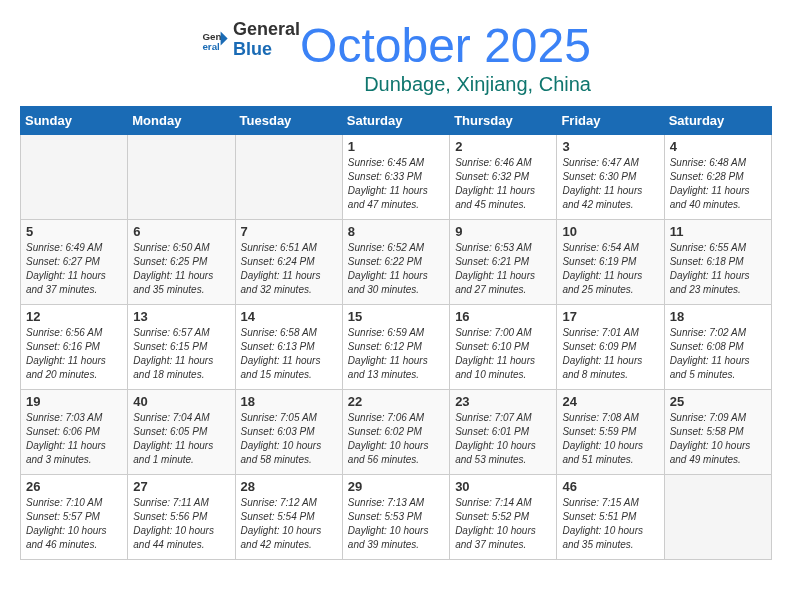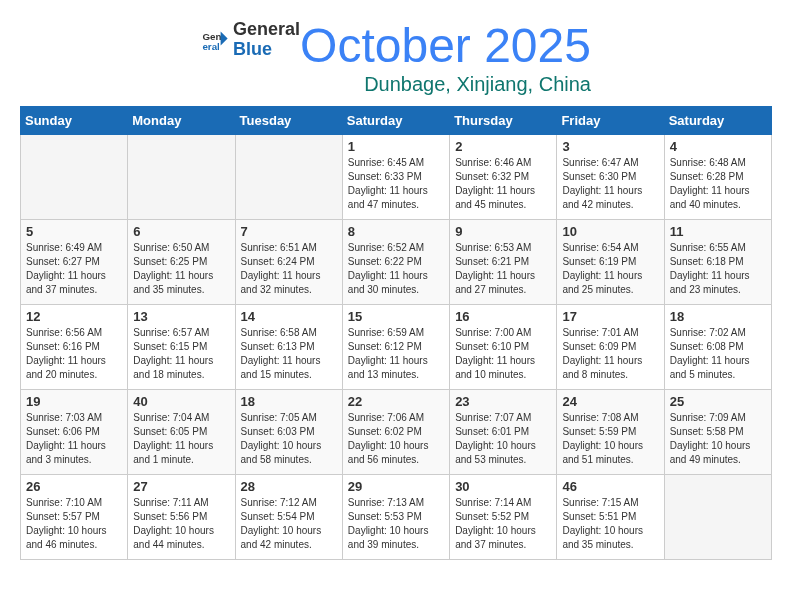--- a/index.html
+++ b/index.html
@@ -77,20 +77,21 @@
       font-size: 13px;
       font-weight: bold;
       color: #333;
       display: block;
       margin-bottom: 2px;
     }
     .day-info {
       font-size: 10px;
       color: #333;
       line-height: 1.4;
+      font-style: italic;
     }
     tr:nth-child(even) td:not(.empty) {
       background: #f9f9f9;
     }
   </style>
 </head>
 <body>
 
 <div class="header">
   <div class="logo">

